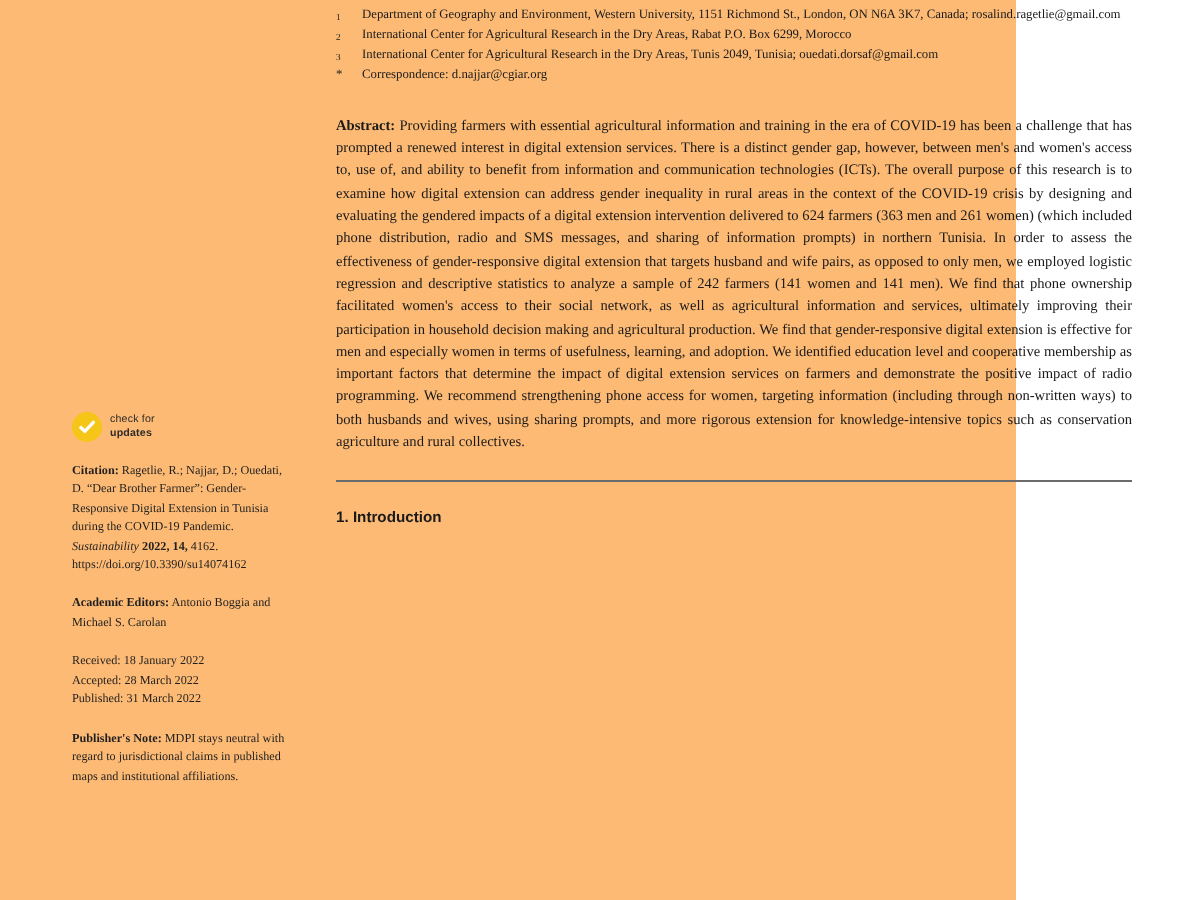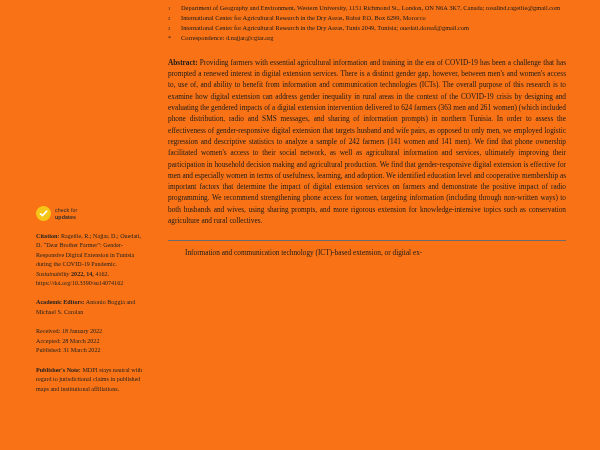--- a/index.html
+++ b/index.html
@@ -10,23 +10,23 @@
   body {
     width: 600px;
     height: 450px;
     overflow: hidden;
     font-family: "Liberation Serif", serif;
     color: #1a1a1a;
     position: relative;
   }
   .page {
     position: relative;
-    width: 600px;
+    width: 508px;
     height: 450px;
-    background: #f97316;
+    background: #fdba74;
   }
 
   
   .sidebar {
     position: absolute;
     left: 36px;
     top: 206px;
     width: 112px;
   }
   .updates-badge {
@@ -206,18 +206,18 @@
 
     </div>
 
     <div class="abstract">
       <b>Abstract:</b><span> Providing farmers with essential agricultural information and training in the era of COVID-19 has been a challenge that has prompted a renewed interest in digital extension services. There is a distinct gender gap, however, between men's and women's access to, use of, and ability to benefit from information and communication technologies (ICTs). The overall purpose of this research is to examine how digital extension can address gender inequality in rural areas in the context of the COVID-19 crisis by designing and evaluating the gendered impacts of a digital extension intervention delivered to 624 farmers (363 men and 261 women) (which included phone distribution, radio and SMS messages, and sharing of information prompts) in northern Tunisia. In order to assess the effectiveness of gender-responsive digital extension that targets husband and wife pairs, as opposed to only men, we employed logistic regression and descriptive statistics to analyze a sample of 242 farmers (141 women and 141 men). We find that phone ownership facilitated women's access to their social network, as well as agricultural information and services, ultimately improving their participation in household decision making and agricultural production. We find that gender-responsive digital extension is effective for men and especially women in terms of usefulness, learning, and adoption. We identified education level and cooperative membership as important factors that determine the impact of digital extension services on farmers and demonstrate the positive impact of radio programming. We recommend strengthening phone access for women, targeting information (including through non-written ways) to both husbands and wives, using sharing prompts, and more rigorous extension for knowledge-intensive topics such as conservation agriculture and rural collectives.</span>
     </div>
 
 
     <div class="rule"></div>
 
-
-    <div class="sec-para">Information and communication technology (ICT)-based extension, or digital ex-</div>
+    <div class="sec-head">1. Introduction</div>
+
 
   </div>
 
 </div>
 
 </body></html>

